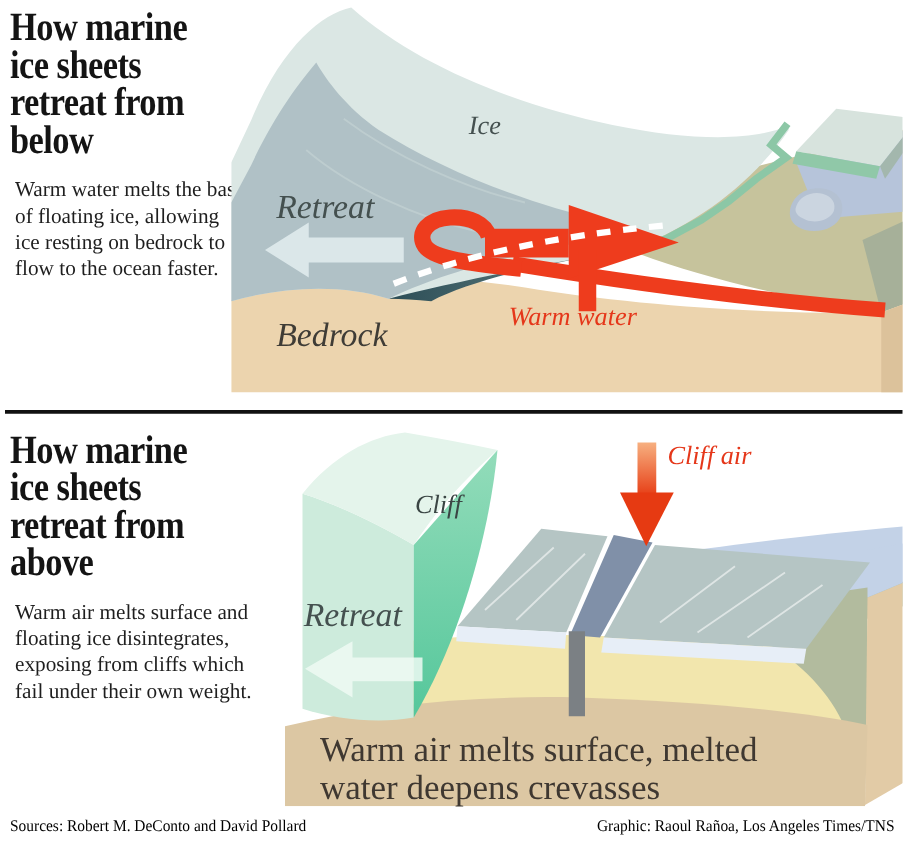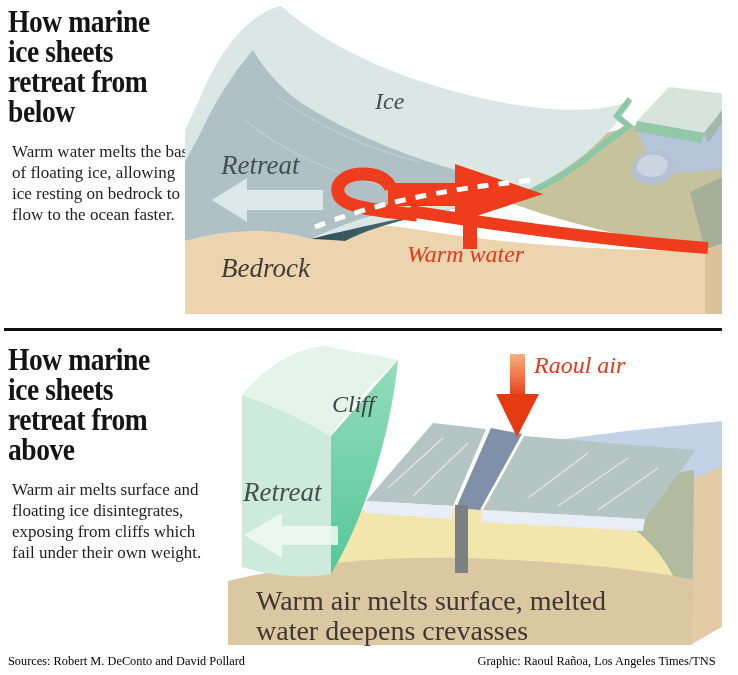--- a/index.html
+++ b/index.html
@@ -3,21 +3,21 @@
 <meta charset="utf-8">
 <style>
   html,body{margin:0;padding:0;background:#fff;}
   #stage{position:relative;width:722px;height:675px;background:#fff;overflow:hidden;
          font-family:Liberation Serif, serif;}
   .headline{position:absolute;left:8px;width:215px;font-weight:bold;color:#141414;
             font-size:32px;line-height:30px;letter-spacing:-0.5px;white-space:pre-line;
             transform:scaleX(0.86);transform-origin:0 0;}
   .desc{position:absolute;left:12px;color:#1e1e1e;font-size:17px;line-height:21px;}
   .diagram{position:absolute;}
-  .lbl{position:absolute;font-style:italic;color:#44504f;font-size:24px;white-space:nowrap;}
+  .lbl{position:absolute;font-style:italic;color:#44504f;font-size:21px;white-space:nowrap;}
   .lbl-warm{color:#e5371a;}
   .lbl-bedrock{color:#3f3c36;}
   .caption{position:absolute;color:#3f3831;font-size:28px;line-height:30px;white-space:pre-line;}
   .divider{position:absolute;left:4px;width:730px;height:3px;background:#111;}
   .footer-item{position:absolute;top:653px;font-size:13px;color:#000;}
   .footer-left{left:8px;transform:scaleX(0.95);transform-origin:0 0;}
   .footer-right{right:6px;transform:scaleX(0.95);transform-origin:100% 0;}
   svg{display:block;}
 </style>
 </head>
@@ -120,21 +120,21 @@
       <path d="M103,98 L170,22 C164,85 142,170 103,236 Z" fill="url(#cliffGrad)"></path>
 
       <path d="M16,197 L54,175 L54,188 L110,188 L110,207 L54,207 L54,220 Z" fill="#eefaf3" opacity="0.85"></path>
 
       <path d="M282,16 L297,16 L297,60 L282,60 Z" fill="url(#warmAirGrad)"></path>
       <path d="M268,56 L311,56 L289,99 Z" fill="#e63a12"></path>
     </svg>
   </div>
 
   <div class="lbl" style="left:332px;top:391px;color:#3a4544;">Cliff</div>
-  <div class="lbl lbl-warm" style="left:534px;top:352px;">Raoul air</div>
+  <div class="lbl lbl-warm" style="left:534px;top:352px;">Cliff air</div>
   <div class="lbl" style="left:243px;top:477px;font-size:27px;">Retreat</div>
   <div class="caption" style="left:256px;top:586px;">Warm air melts surface, melted
 water deepens crevasses</div>
 
   <div class="footer-item footer-left">Sources: Robert M. DeConto and David Pollard</div>
   <div class="footer-item footer-right">Graphic: Raoul Rañoa, Los Angeles Times/TNS</div>
 
 </div>
 
 </body></html>

